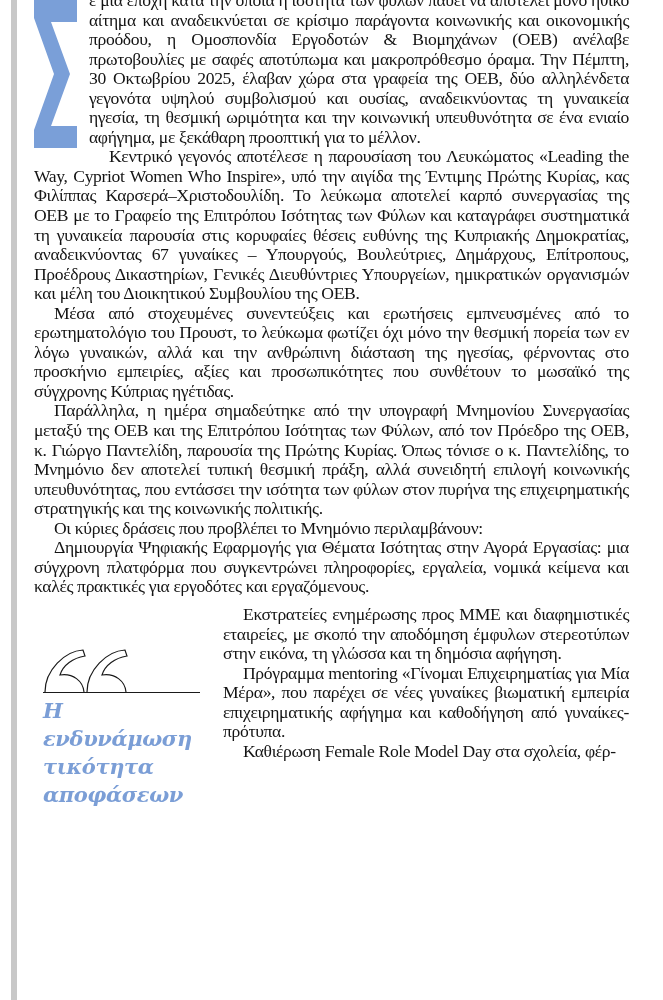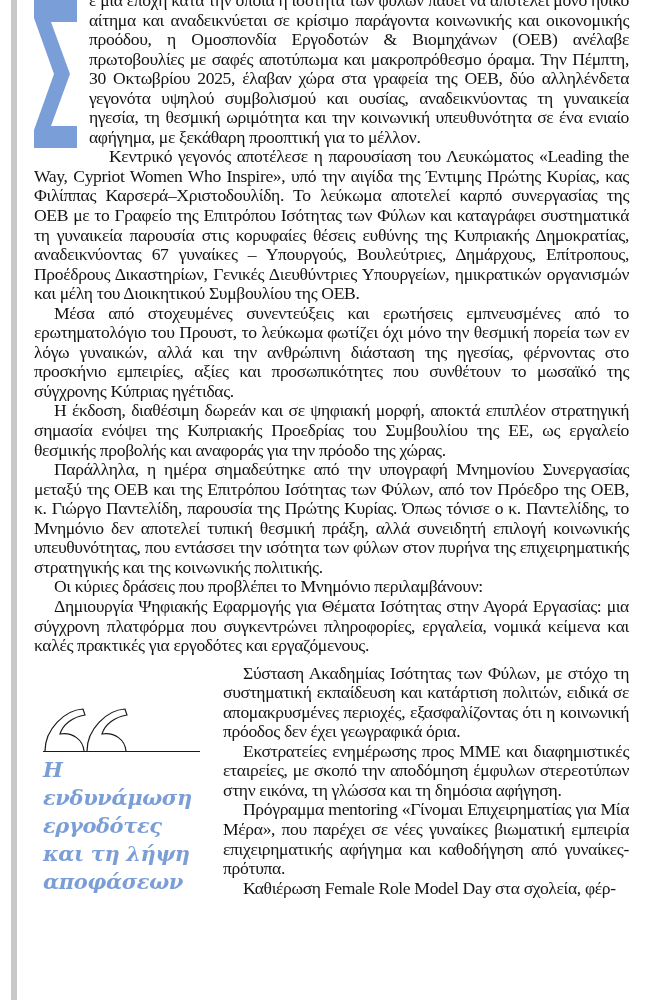--- a/index.html
+++ b/index.html
@@ -45,37 +45,34 @@
 <div class="article">
   <div class="dropcap">
     <svg width="43" height="148" viewBox="0 0 43 148">
       <path d="M0 0 H43 V22 H17 L36 74 L17 126 H43 V148 H0 V130 L20 74 L0 18 Z" fill="#7a9fd8"></path>
     </svg>
   </div>
 
   <p class="first">ε μια εποχή κατά την οποία η ισότητα των φύλων παύει να αποτελεί μόνο ηθικό αίτημα και αναδεικνύεται σε κρίσιμο παράγοντα κοινωνικής και οικονομικής προόδου, η Ομοσπονδία Εργοδοτών &amp; Βιομηχάνων (ΟΕΒ) ανέλαβε πρωτοβουλίες με σαφές αποτύπωμα και μακροπρόθεσμο όραμα. Την Πέμπτη, 30 Οκτωβρίου 2025, έλαβαν χώρα στα γραφεία της ΟΕΒ, δύο αλληλένδετα γεγονότα υψηλού συμβολισμού και ουσίας, αναδεικνύοντας τη γυναικεία ηγεσία, τη θεσμική ωριμότητα και την κοινωνική υπευθυνότητα σε ένα ενιαίο αφήγημα, με ξεκάθαρη προοπτική για το μέλλον.</p>
   <p>Κεντρικό γεγονός αποτέλεσε η παρουσίαση του Λευκώματος «Leading the Way, Cypriot Women Who Inspire», υπό την αιγίδα της Έντιμης Πρώτης Κυρίας, κας Φιλίππας Καρσερά–Χριστοδουλίδη. Το λεύκωμα αποτελεί καρπό συνεργασίας της ΟΕΒ με το Γραφείο της Επιτρόπου Ισότητας των Φύλων και καταγράφει συστηματικά τη γυναικεία παρουσία στις κορυφαίες θέσεις ευθύνης της Κυπριακής Δημοκρατίας, αναδεικνύοντας 67 γυναίκες – Υπουργούς, Βουλεύτριες, Δημάρχους, Επίτροπους, Προέδρους Δικαστηρίων, Γενικές Διευθύντριες Υπουργείων, ημικρατικών οργανισμών και μέλη του Διοικητικού Συμβουλίου της ΟΕΒ.</p>
   <p>Μέσα από στοχευμένες συνεντεύξεις και ερωτήσεις εμπνευσμένες από το ερωτηματολόγιο του Προυστ, το λεύκωμα φωτίζει όχι μόνο την θεσμική πορεία των εν λόγω γυναικών, αλλά και την ανθρώπινη διάσταση της ηγεσίας, φέρνοντας στο προσκήνιο εμπειρίες, αξίες και προσωπικότητες που συνθέτουν το μωσαϊκό της σύγχρονης Κύπριας ηγέτιδας.</p>
-  <p>Η έκδοση, διαθέσιμη δωρεάν και σε ψηφιακή μορφή, αποκτά επιπλέον στρατηγική σημασία ενόψει της Κυπριακής Προεδρίας του Συμβουλίου της ΕΕ, ως εργαλείο θεσμικής προβολής και αναφοράς για την πρόοδο της χώρας.</p>
   <p>Παράλληλα, η ημέρα σημαδεύτηκε από την υπογραφή Μνημονίου Συνεργασίας μεταξύ της ΟΕΒ και της Επιτρόπου Ισότητας των Φύλων, από τον Πρόεδρο της ΟΕΒ, κ. Γιώργο Παντελίδη, παρουσία της Πρώτης Κυρίας. Όπως τόνισε ο κ. Παντελίδης, το Μνημόνιο δεν αποτελεί τυπική θεσμική πράξη, αλλά συνειδητή επιλογή κοινωνικής υπευθυνότητας, που εντάσσει την ισότητα των φύλων στον πυρήνα της επιχειρηματικής στρατηγικής και της κοινωνικής πολιτικής.</p>
   <p>Οι κύριες δράσεις που προβλέπει το Μνημόνιο περιλαμβάνουν:</p>
   <p style="margin-bottom:8px">Δημιουργία Ψηφιακής Εφαρμογής για Θέματα Ισότητας στην Αγορά Εργασίας: μια σύγχρονη πλατφόρμα που συγκεντρώνει πληροφορίες, εργαλεία, νομικά κείμενα και καλές πρακτικές για εργοδότες και εργαζόμενους.</p>
 
   <aside class="pullquote">
     <svg class="quote-mark" width="157" height="48" viewBox="0 0 157 48">
       <path d="M2 47 C2 25 22 6 40 5 L42 11 C30 13 20 20 17 30 C30 28 40 36 41 47" fill="none" stroke="#1a1a1a" stroke-width="1.2"></path>
       <path d="M44 47 C44 25 64 6 82 5 L84 11 C72 13 62 20 59 30 C72 28 82 36 83 47" fill="none" stroke="#1a1a1a" stroke-width="1.2"></path>
       <line x1="0" y1="47.5" x2="157" y2="47.5" stroke="#1a1a1a" stroke-width="1.2"></line>
     </svg>
     <div class="quote-text">
       <div>Η ενδυνάμωση</div>
-      <div>εργοδότες</div>
-      <div>και τη λήψη</div>
+      <div>τικότητα</div>
       <div>αποφάσεων</div>
 
     </div>
   </aside>
 
-  <p>Σύσταση Ακαδημίας Ισότητας των Φύλων, με στόχο τη συστηματική εκπαίδευση και κατάρτιση πολιτών, ειδικά σε απομακρυσμένες περιοχές, εξασφαλίζοντας ότι η κοινωνική πρόοδος δεν έχει γεωγραφικά όρια.</p>
   <p>Εκστρατείες ενημέρωσης προς ΜΜΕ και διαφημιστικές εταιρείες, με σκοπό την αποδόμηση έμφυλων στερεοτύπων στην εικόνα, τη γλώσσα και τη δημόσια αφήγηση.</p>
   <p>Πρόγραμμα mentoring «Γίνομαι Επιχειρηματίας για Μία Μέρα», που παρέχει σε νέες γυναίκες βιωματική εμπειρία επιχειρηματικής αφήγημα και καθοδήγηση από γυναίκες-πρότυπα.</p>
   <p>Καθιέρωση Female Role Model Day στα σχολεία, φέρ-</p>
 </div>
 
 </body></html>

